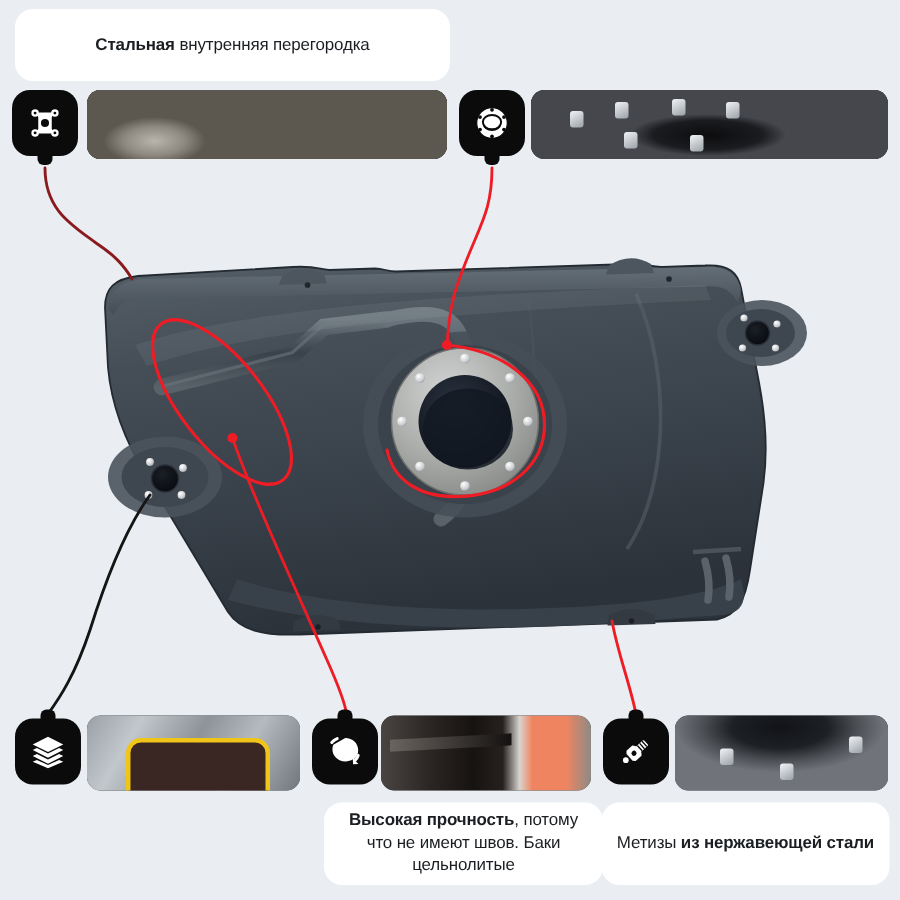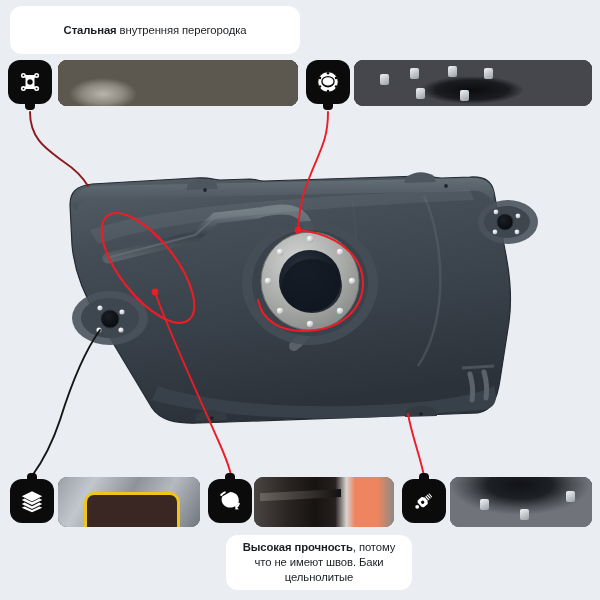--- a/index.html
+++ b/index.html
@@ -28,21 +28,21 @@
   .card .txt {
     font-size: 11.3px;
     line-height: 1.32;
     letter-spacing: -0.1px;
   }
   .card b { font-weight: 700; }
 
   #card-baffle   { left: 10px;  top: 6px;   width: 290px; height: 48px; }
   #card-flange   { left: 310px; top: 6px;   width: 282px; height: 48px; }
   #card-thick    { left: 8px;   top: 535px; width: 196px; height: 55px; }
-  #card-strength { left: 226px; top: 535px; width: 186px; height: 55px; }
+  #card-strength { left: 216px; top: 535px; width: 186px; height: 55px; }
   #card-fastener { left: 401px; top: 535px; width: 192px; height: 55px; }
 
   
   .photo {
     position: absolute;
     border-radius: 9px;
     overflow: hidden;
     background: #3a3a3a;
   }
   .photo .inner { position: absolute; inset: 0; }
@@ -285,20 +285,25 @@
   </div>
 
 
 
   <div class="card" id="card-strength">
     <div class="txt">
       <b>Высокая прочность</b><span>, потому что не имеют швов. Баки цельнолитые</span>
     </div>
   </div>
 
+  <div class="card" id="card-fastener">
+    <div class="txt">
+      <span>Метизы </span><b>из нержавеющей стали</b>
+    </div>
+  </div>
 
   <div class="photo" id="photo-baffle">
     <div class="inner tex-baffle"></div>
   </div>
 
   <div class="photo" id="photo-flange">
     <div class="inner tex-flange"></div>
     <div class="stud" style="left:26px;  top:14px;"></div>
     <div class="stud" style="left:56px;  top:8px;"></div>
     <div class="stud" style="left:94px;  top:6px;"></div>

